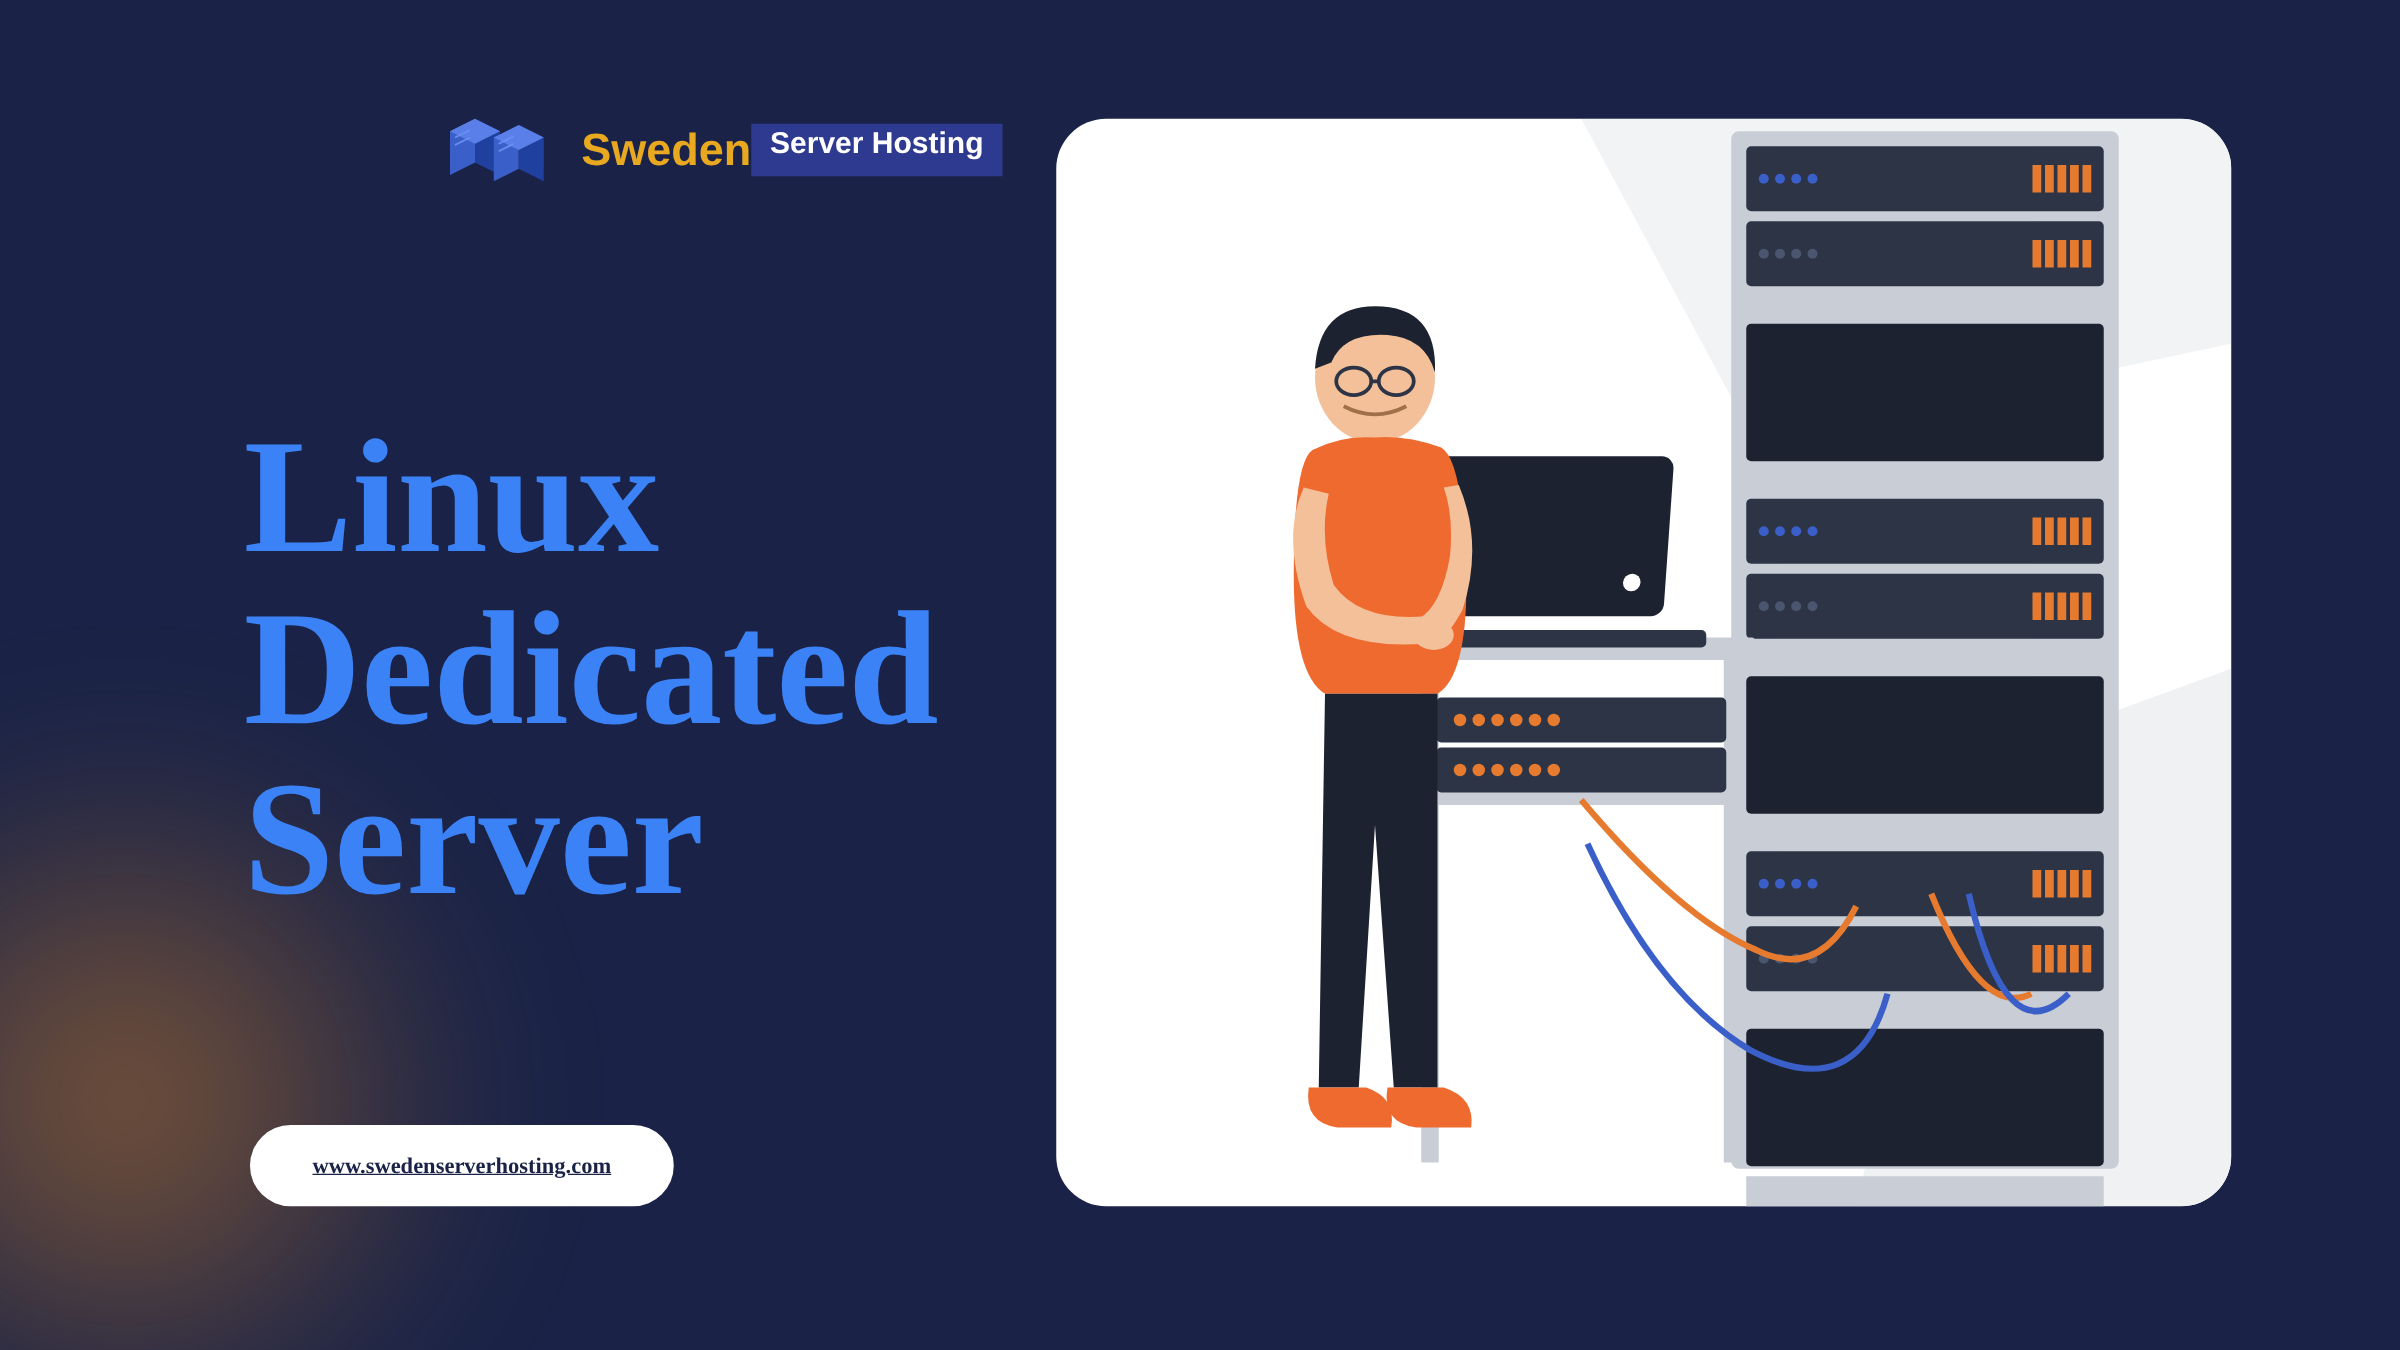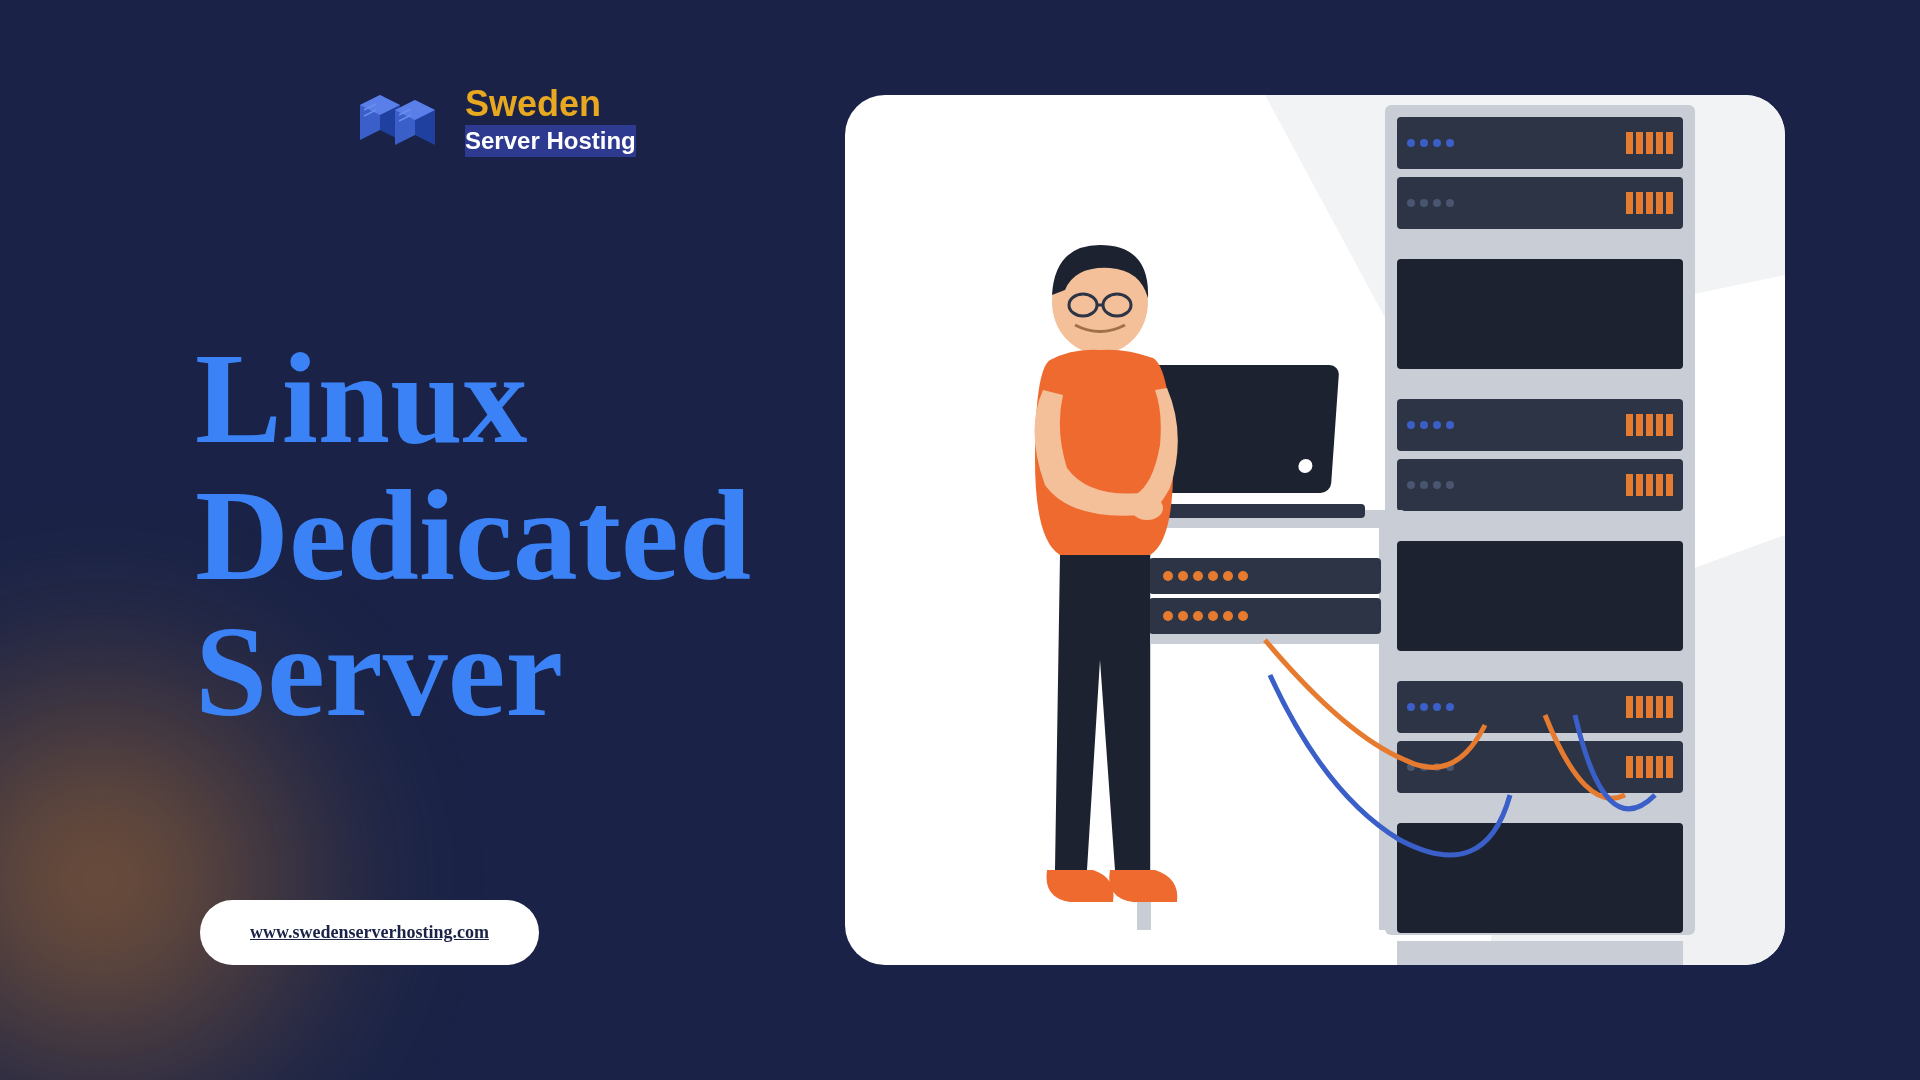--- a/index.html
+++ b/index.html
@@ -25,30 +25,30 @@
   left: 350px;
   top: 80px;
   display: flex;
   align-items: center;
   gap: 15px;
 }
 .logo-icon {
   width: 100px;
   height: 80px;
 }
-.logo-text { display: flex; flex-direction: column; }
+.logo-text { display: flex; flex-direction: row; }
 .logo-brand {
   font-family: Arial, sans-serif;
   font-size: 36px;
   font-weight: bold;
   color: #e8a820;
 }
 .logo-sub-wrap {
   background: #2e3a8f;
-  padding: 2px 0;
+  padding: 2px 15px;
 }
 .logo-sub {
   font-family: Arial, sans-serif;
   font-size: 24px;
   font-weight: bold;
   color: #fff;
 }
 .main-heading {
   position: absolute;
   left: 195px;

